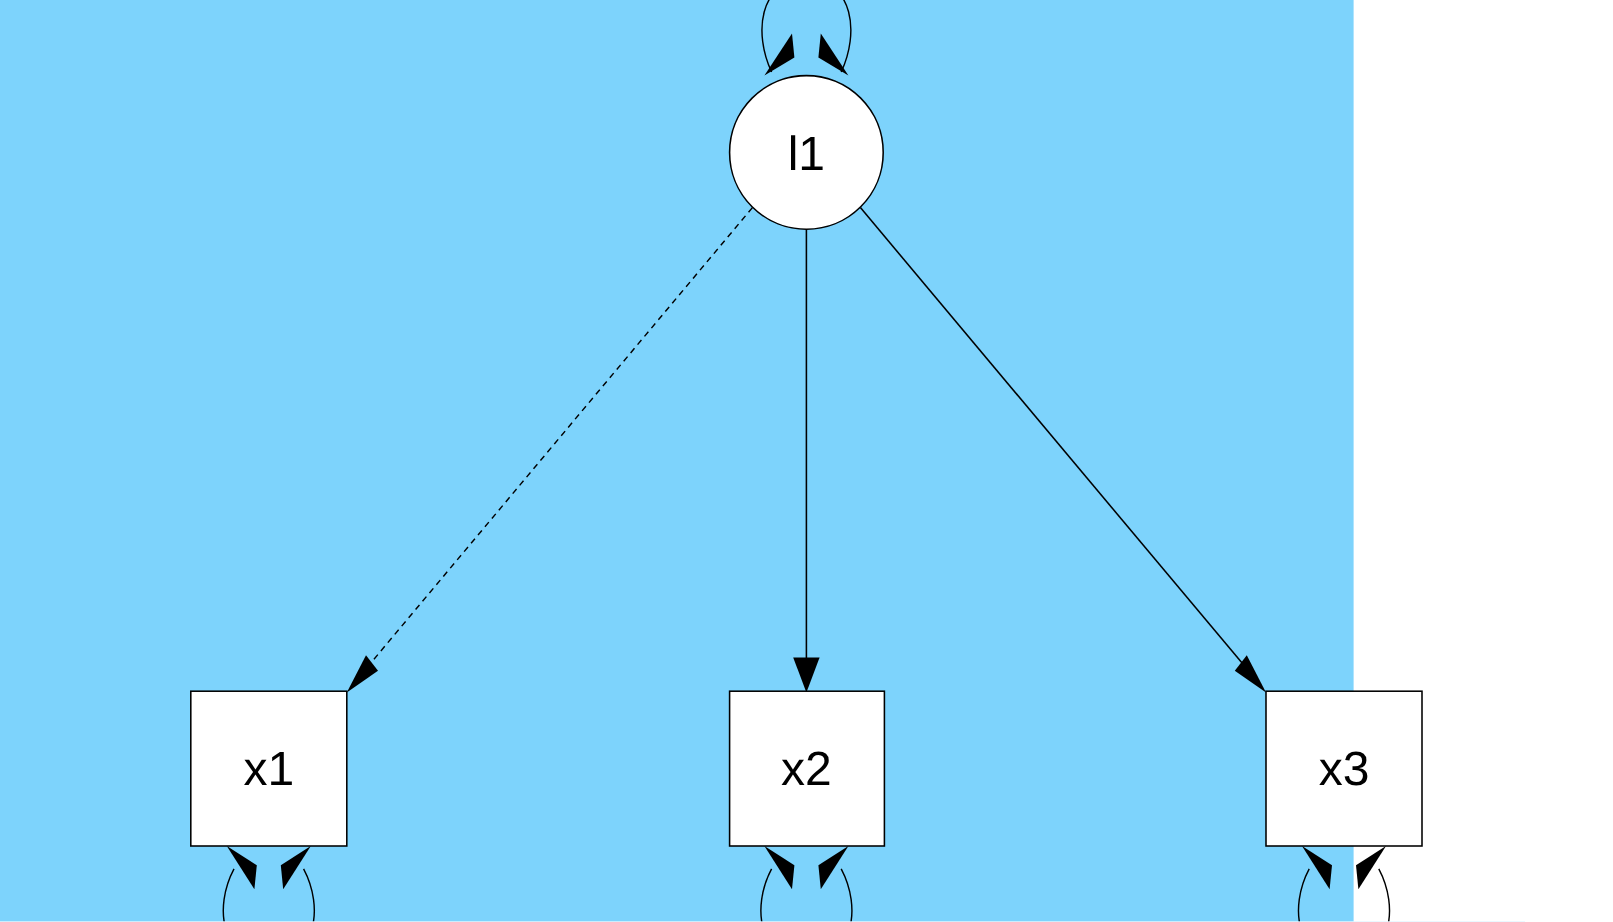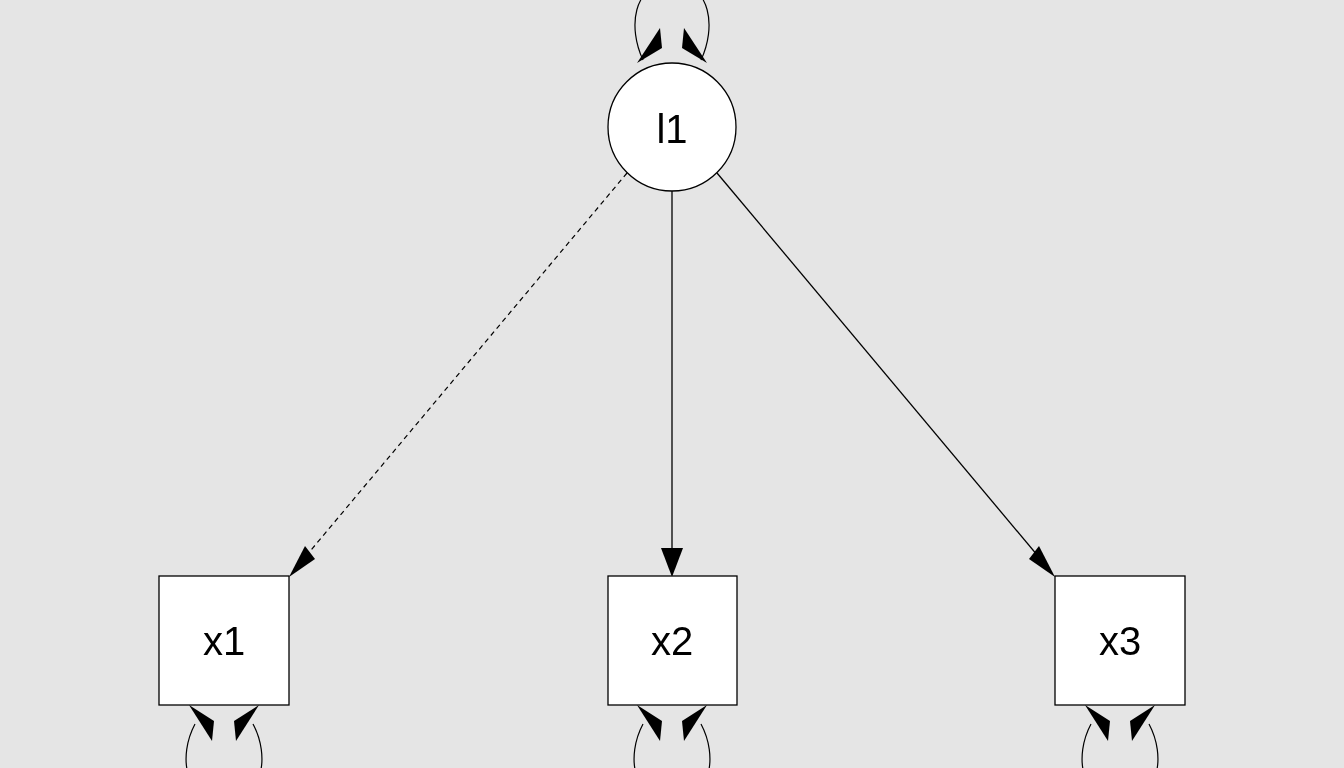--- a/index.html
+++ b/index.html
@@ -9,23 +9,23 @@
     background: #ffffff;
   }
   body {
     width: 1344px;
     height: 768px;
     overflow: hidden;
     font-family: "Liberation Sans", sans-serif;
   }
   #diagram-canvas {
     position: relative;
-    width: 1344px;
+    width: 1128px;
     height: 768px;
-    background: #e5e5e5;
+    background: #7dd3fc;
   }
   svg#sem-svg {
     display: block;
     width: 1344px;
     height: 768px;
   }
   .node-shape {
     fill: #ffffff;
     stroke: #000000;
     stroke-width: 1.3;

